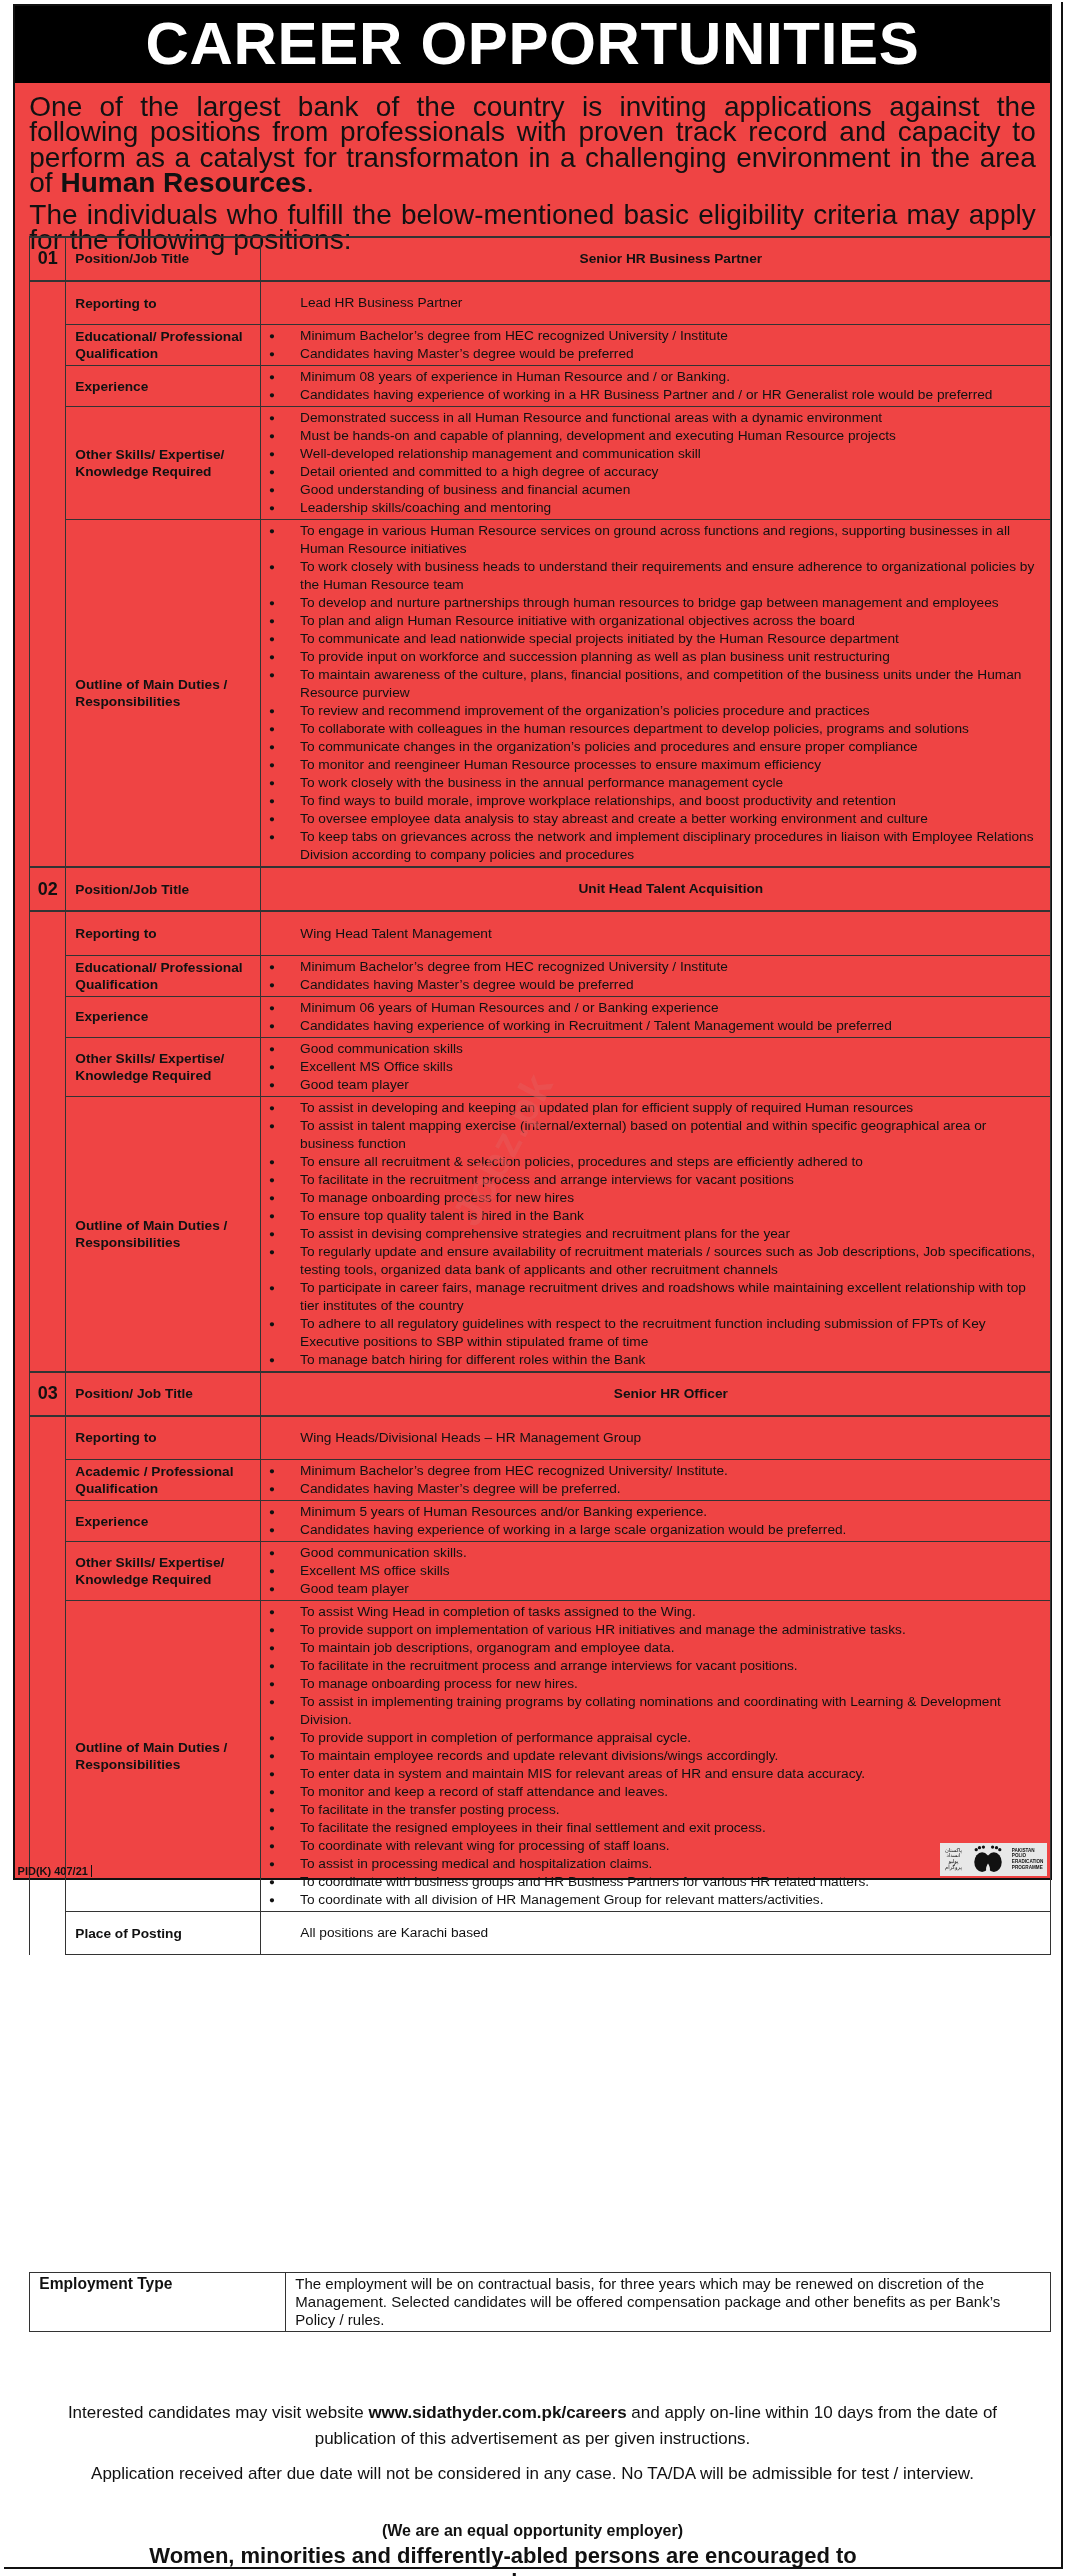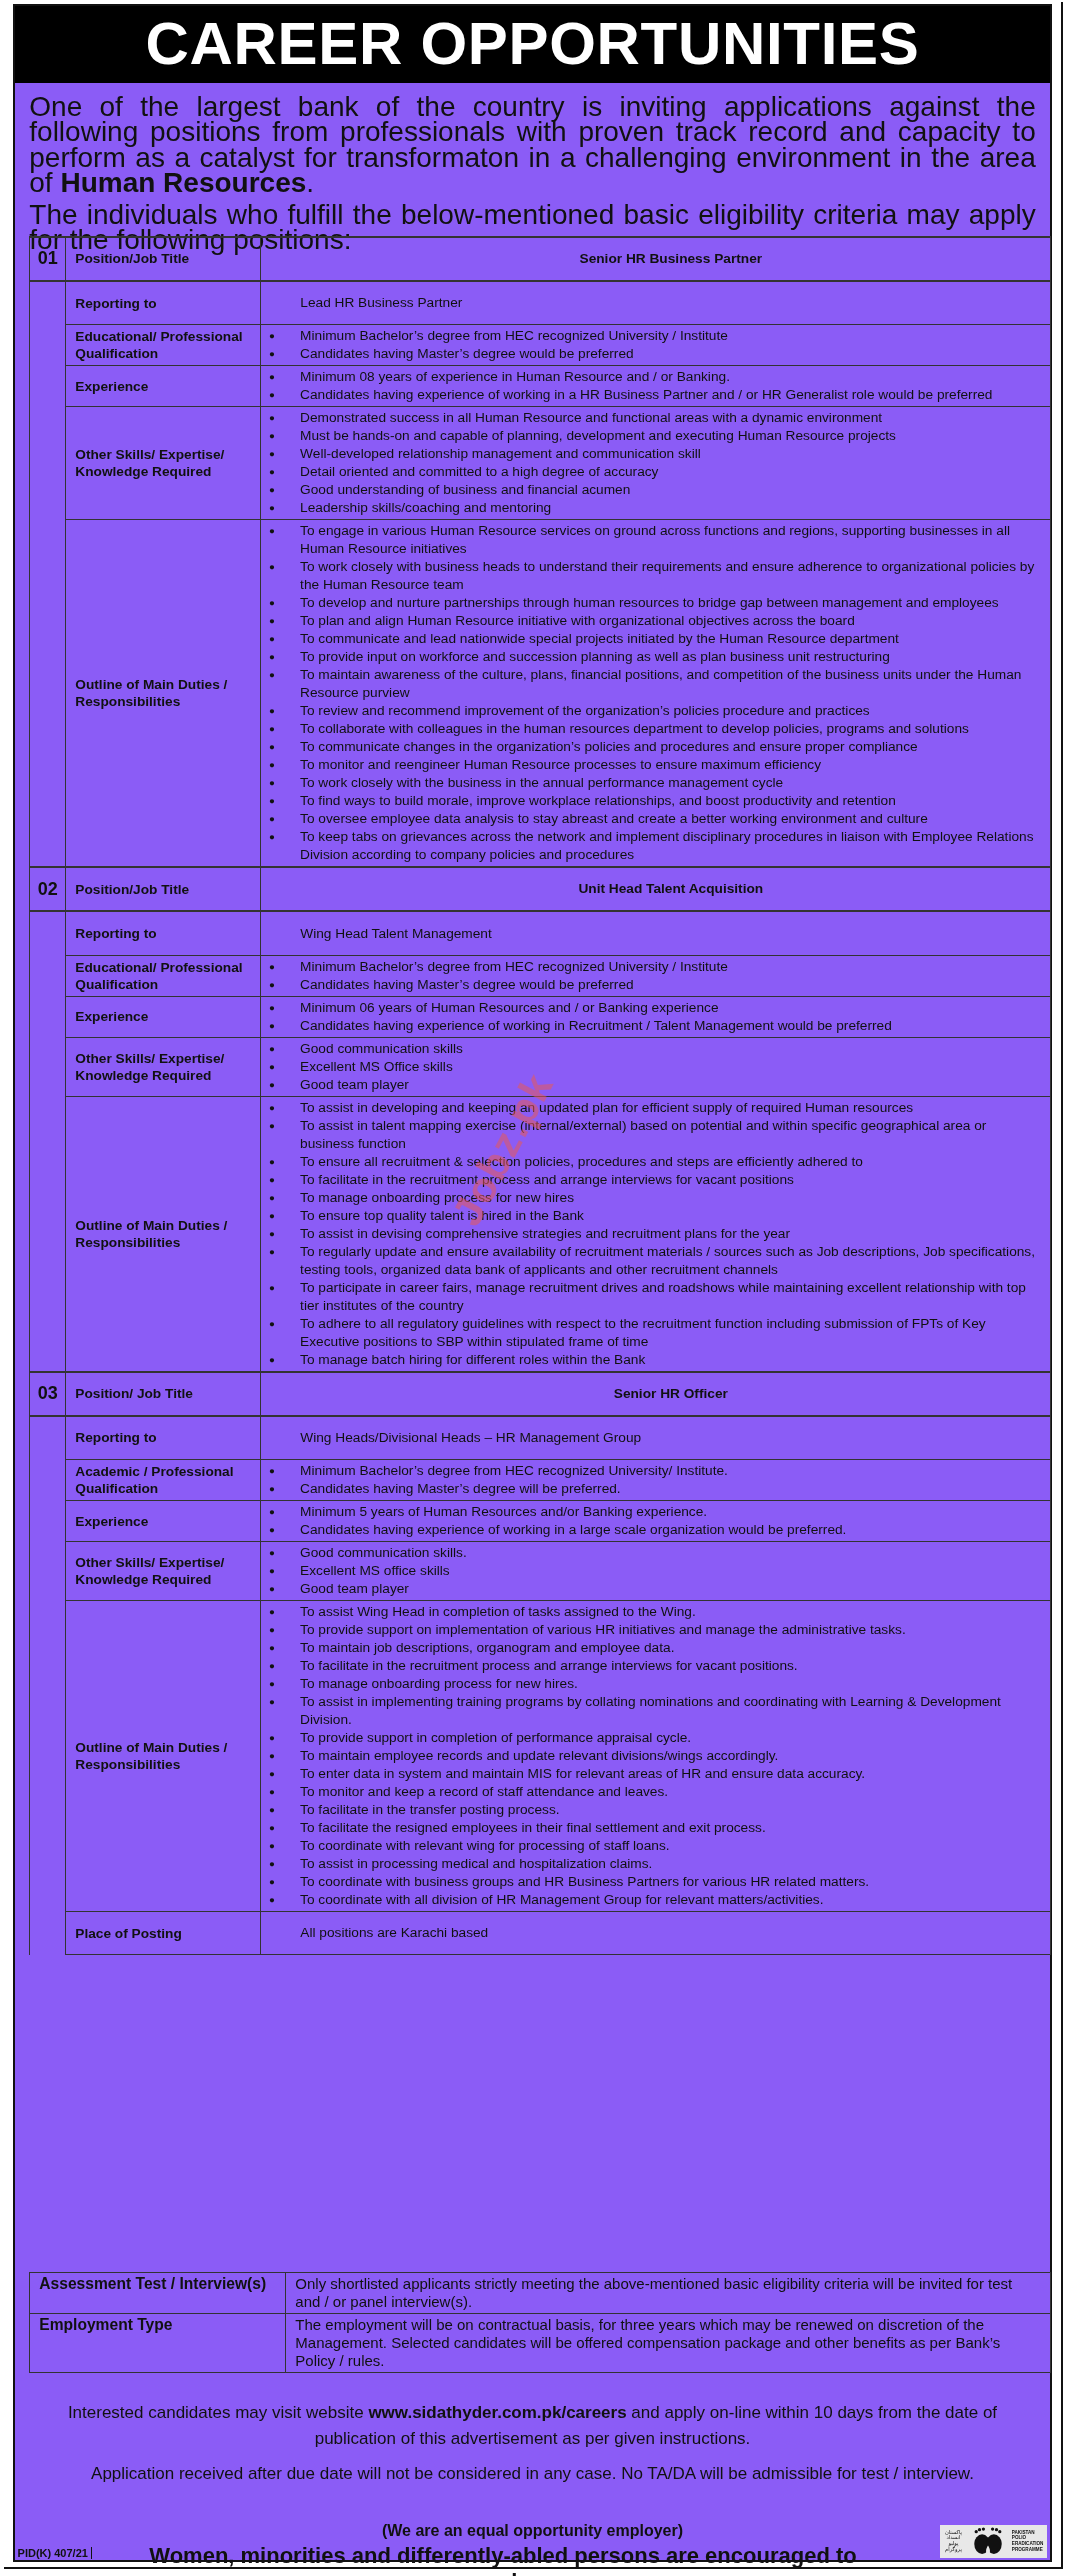--- a/index.html
+++ b/index.html
@@ -1,21 +1,21 @@
 <!DOCTYPE html>
 <html style="font-size:10.4px"><head>
 <meta charset="utf-8">
 <style>
   html, body { margin: 0; padding: 0; background: #ffffff; }
   body { width: 1069px; height: 2576px; position: relative; overflow: hidden;
          font-family: "Liberation Sans", sans-serif; color: #111; }
   .outer-frame { position: absolute; left: 3.9px; top: 2px; width: 1059px; height: 2567px;
                  border-right: 2px solid #111; border-bottom: 2px solid #111; box-sizing: border-box; }
-  .ad-box { position: absolute; left: 13px; top: 3.9px; width: 1039px; height: 2558px;
-            border: 2px solid #111; box-sizing: border-box; background: #8b5cf6; }
+  .ad-box { position: absolute; left: 13px; top: 3.9px; width: 1039px; height: 1876px;
+            border: 2px solid #111; box-sizing: border-box; background: #ef4444; }
   .header-bar { position: absolute; left: 0; top: 0; right: 0; height: 77px; background: #000;
                 display: flex; align-items: center; justify-content: center; }
   .header-bar h1 { margin: 0; color: #fff; font-size: 60px; font-weight: bold; letter-spacing: 0.7px;
                    font-family: "Liberation Sans", sans-serif; line-height: 1; }
   .intro { position: absolute; left: 14.3px; right: 14.3px; top: 88px; font-size: 28px; line-height: 25.4px;
            text-align: justify; }
   .intro p { margin: 0 0 6.5px 0; }
   .intro b { font-weight: bold; }
 
   table.jobs { position: absolute; left: 14.3px; top: 230px; width: 1022px; border-collapse: collapse;
@@ -259,24 +259,20 @@
           <td class="num-empty"></td>
           <td class="label">Place of Posting</td>
           <td class="val plain">All positions are Karachi based</td>
         </tr>
       </tbody>
   </table>
 
   <table class="terms">
     <tbody id="terms-body">
         <tr>
-          <td class="label">Assessment Test / Interview(s)</td>
-          <td>Only shortlisted applicants strictly meeting the above-mentioned basic eligibility criteria will be invited for test and / or panel interview(s).</td>
-        </tr>
-        <tr>
           <td class="label">Employment Type</td>
           <td>The employment will be on contractual basis, for three years which may be renewed on discretion of the Management. Selected candidates will be offered compensation package and other benefits as per Bank’s Policy / rules.</td>
         </tr>
       </tbody>
   </table>
 
   <div class="footer-text f1"><span>Interested candidates may visit website </span><b>www.sidathyder.com.pk/careers</b><span> and apply on-line within 10 days from the date of publication of this advertisement as per given instructions.</span></div>
   <div class="footer-text f2">Application received after due date will not be considered in any case. No TA/DA will be admissible for test / interview.</div>
   <div class="footer-text f3">(We are an equal opportunity employer)</div>
   <div class="footer-text f4">Women, minorities and differently-abled persons are encouraged to apply.</div>

